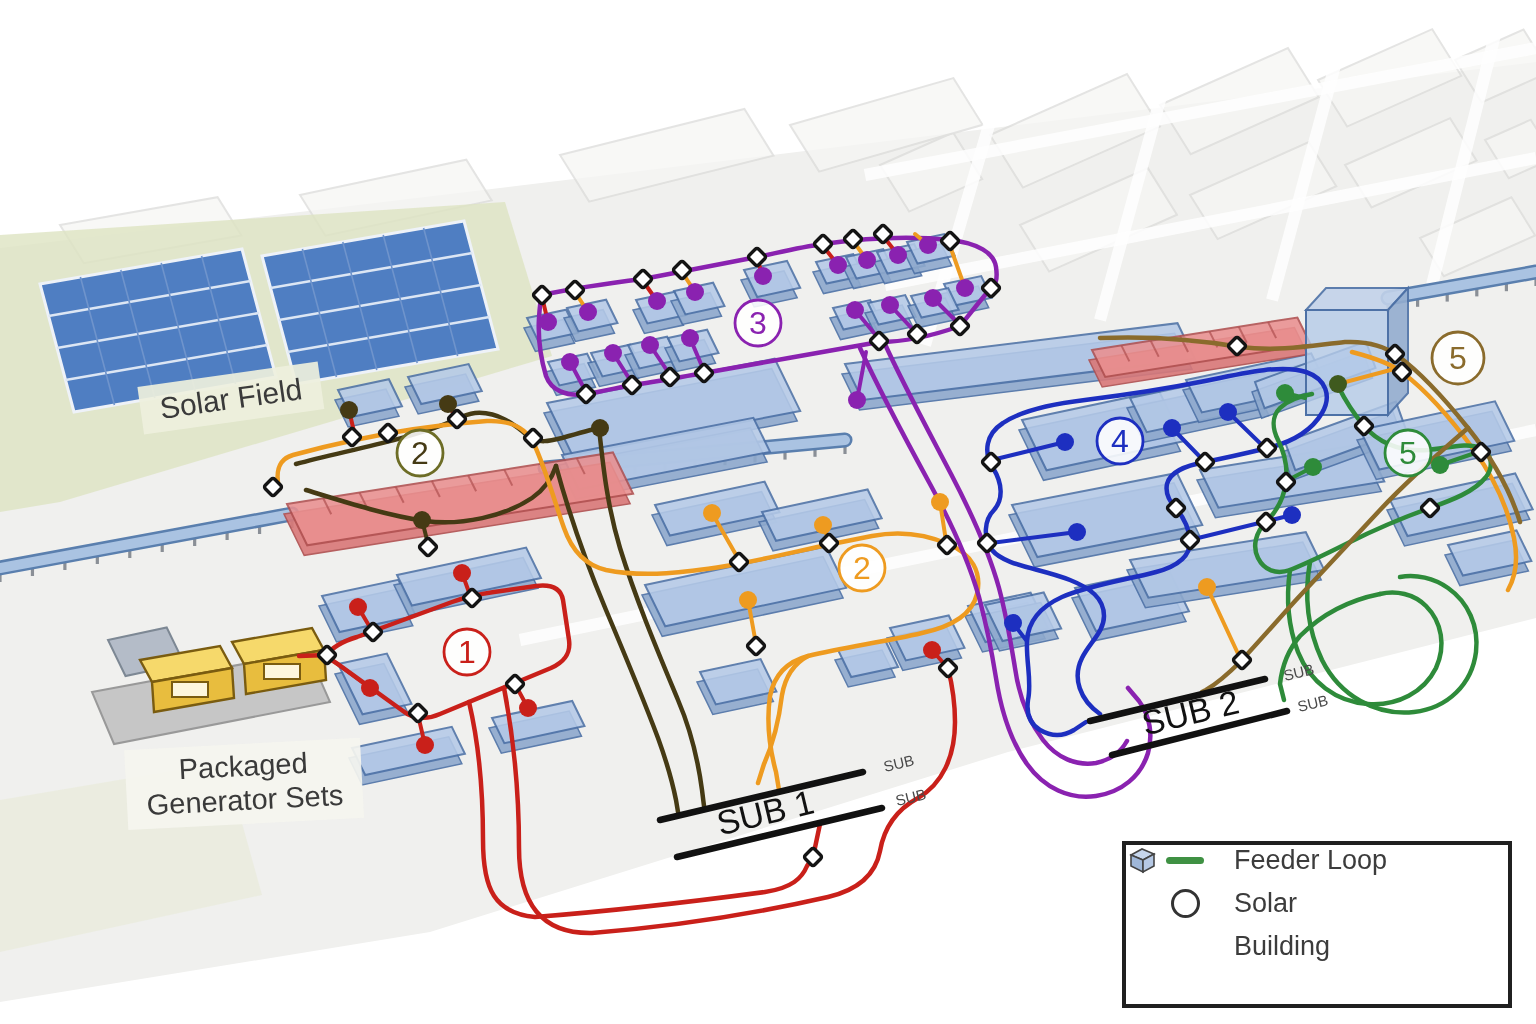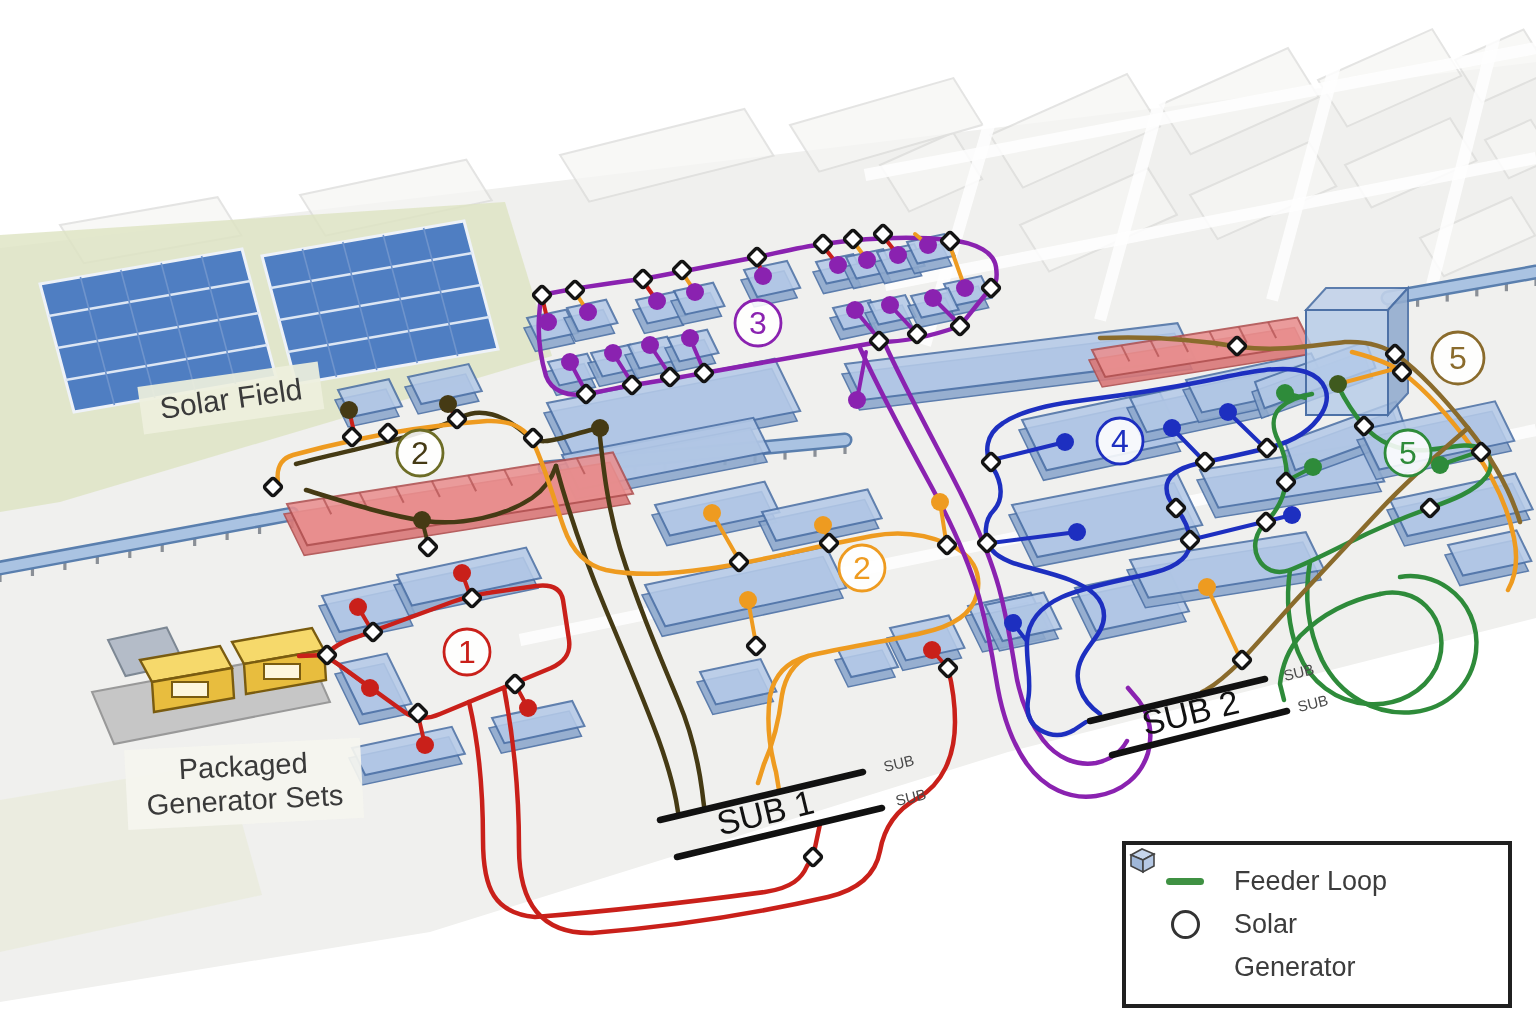--- a/index.html
+++ b/index.html
@@ -2,21 +2,21 @@
 <html><head>
 <meta charset="utf-8">
 <style>
   html,body{margin:0;padding:0;background:#fff;}
   .stage{position:relative;width:1536px;height:1024px;background:#ffffff;overflow:hidden;
          font-family:"Liberation Sans",sans-serif;}
   .stage svg{position:absolute;left:0;top:0;}
   svg text{font-family:"Liberation Sans",sans-serif;}
   .legend{position:absolute;left:1122px;top:841px;width:390px;height:167px;background:#ffffff;
           border:4px solid #202020;box-sizing:border-box;display:flex;flex-direction:column;
-          justify-content:center;gap:12px;padding-left:36px;}
+          justify-content:flex-start;gap:12px;padding-left:36px;}
   .legend-row{display:flex;align-items:center;gap:26px;font-size:27px;color:#3c3c3c;}
   .legend-icon{width:46px;display:flex;justify-content:center;align-items:center;}
   .swatch-line{display:inline-block;width:38px;height:7px;border-radius:4px;}
   .swatch-circle{display:inline-block;width:23px;height:23px;border:3px solid #333;border-radius:50%;background:#fff;}
 </style>
 </head>
 <body>
 
 <div class="stage">
   <svg id="scene" width="1536" height="1024" viewBox="0 0 1536 1024">
@@ -570,16 +570,16 @@
         <span>Solar</span>
       </div>
       <div class="legend-row">
         <span class="legend-icon">
           <svg width="32" height="30" viewBox="0 0 32 30">
             <polygon points="5,10 16,4 28,9 17,15" fill="#c6d6ec" stroke="#444" stroke-width="1.6"></polygon>
             <polygon points="5,10 17,15 17,27 5,21" fill="#9fb7d8" stroke="#444" stroke-width="1.6"></polygon>
             <polygon points="17,15 28,9 28,21 17,27" fill="#b5c8e4" stroke="#444" stroke-width="1.6"></polygon>
           </svg>
         </span>
-        <span>Generator</span>
+        <span>Building</span>
       </div>
     </div>
 </div>
 
 </body></html>

